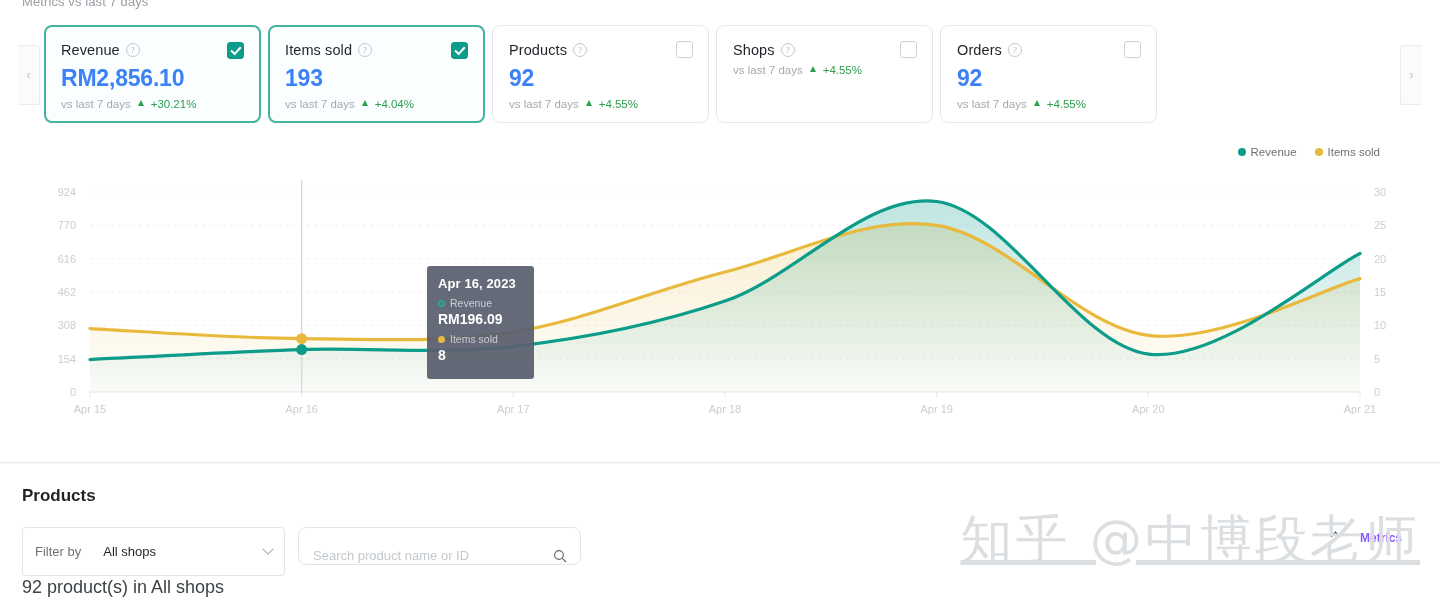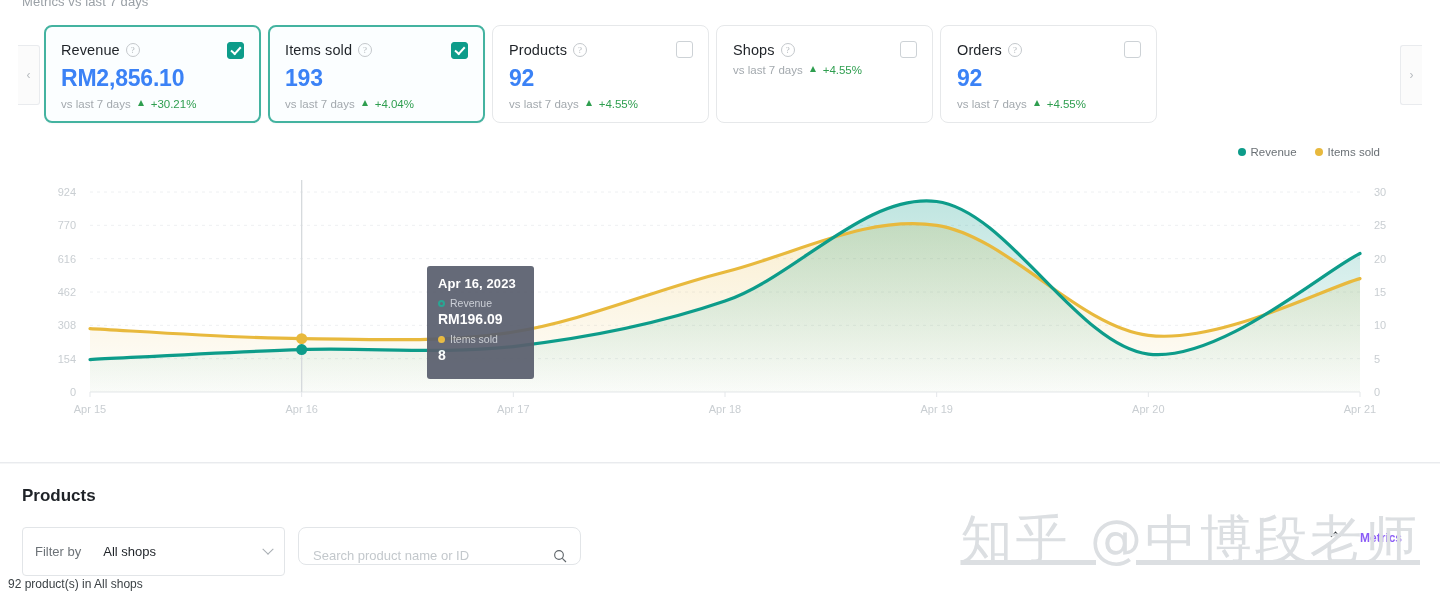--- a/index.html
+++ b/index.html
@@ -171,22 +171,22 @@
   }
   .search-box input {
     border: none; outline: none; flex: 1;
     font-size: 13px; color: #1f2328;
     font-family: "Liberation Sans", sans-serif;
     background: transparent;
   }
   .search-box input::placeholder { color: #c3c8cc; }
   .search-icon { width: 16px; height: 16px; color: #5f656a; }
   .count-text {
-    position: absolute; left: 8px; top: 113px;
-    font-size: 12px; color: #3c4246;
+    position: absolute; left: 22px; top: 113px;
+    font-size: 18px; color: #3c4246;
   }
 
   .metrics-btn {
     position: absolute; right: 38px; top: 531px;
     display: flex; align-items: flex-start; gap: 21px;
     font-size: 12px; font-weight: 700; color: #8b5cf6;
   }
   .metrics-btn .mchev {
     width: 7px; height: 7px;
     border: solid #2b3035; border-width: 0 1.6px 1.6px 0;

